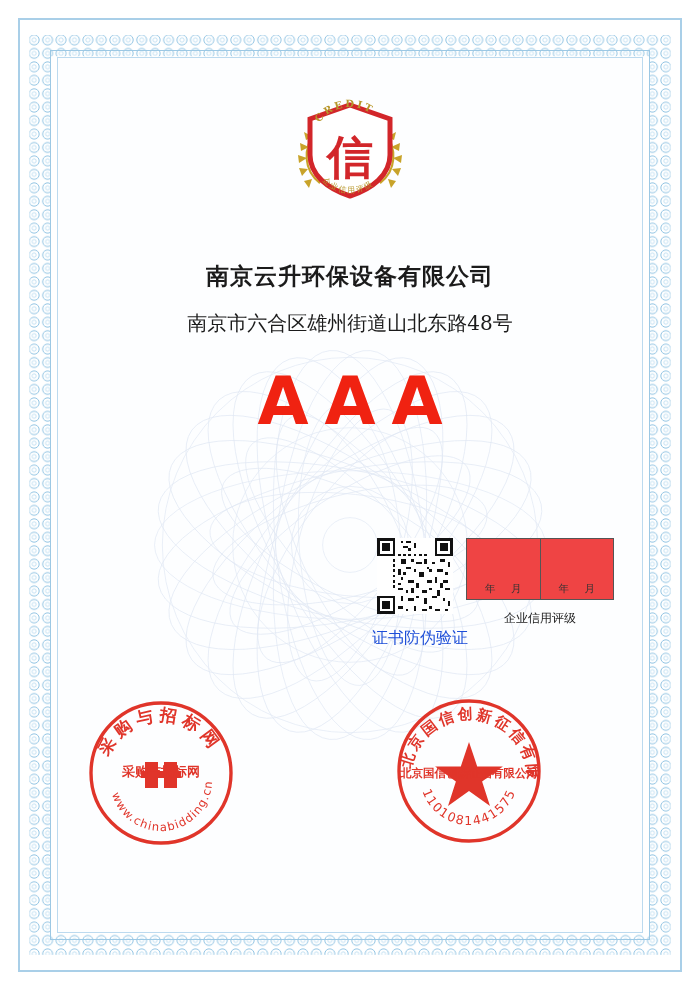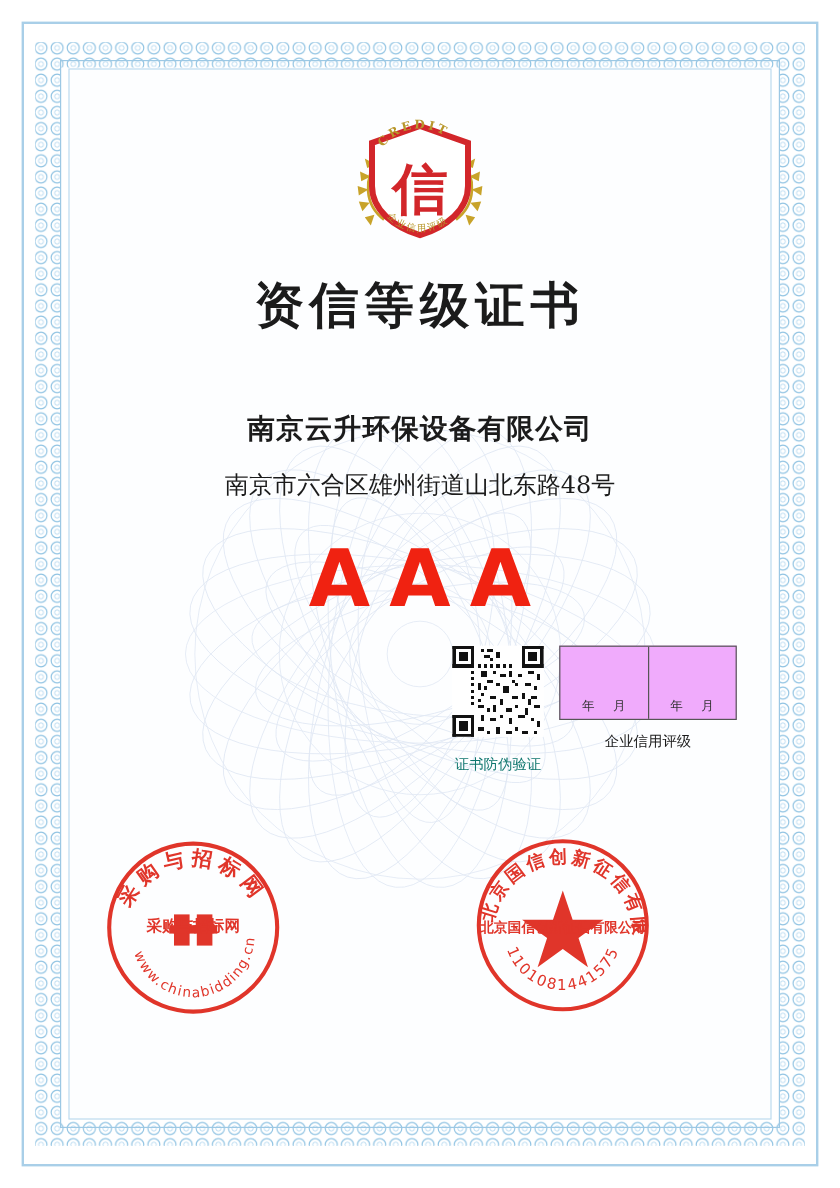--- a/index.html
+++ b/index.html
@@ -148,39 +148,39 @@
     text-align: center;
   }
   .qr {
     width: 76px; height: 76px;
     margin: 0 auto;
     background: #ffffff;
   }
   .qr-caption {
     margin-top: 10px;
     font-family: "DejaVu Serif", "Liberation Serif", serif;
-    font-size: 12px;
-    color: #0f766e;
+    font-size: 16px;
+    color: #1d4ed8;
     white-space: nowrap;
   }
 
   .inspect-block {
     position: absolute;
     left: 466px;
     top: 538px;
     width: 148px;
     text-align: center;
   }
   .inspect-table {
     width: 148px;
     height: 62px;
     border: 1px solid #555;
     display: flex;
     box-sizing: border-box;
-    background: #f0abfc;
+    background: #ef4444;
   }
   .inspect-cell {
     flex: 1;
     position: relative;
     box-sizing: border-box;
   }
   .inspect-cell + .inspect-cell { border-left: 1px solid #555; }
   .inspect-cell span {
     position: absolute;
     bottom: 3px;
@@ -317,21 +317,20 @@
           <textPath href="#arcTop" startOffset="12%">CREDIT</textPath>
         </text>
         <text font-family="DejaVu Sans, sans-serif" font-size="8" fill="#b8972b" letter-spacing="1.5">
           <textPath href="#arcBot" startOffset="6%">企业信用评级</textPath>
         </text>
 
         <text x="64" y="76" text-anchor="middle" font-family="DejaVu Serif, serif" font-size="46" font-weight="bold" fill="#d2262a">信</text>
       </svg>
     </div>
 
-    <div class="title">资信等级证书</div>
 
     <div class="company">南京云升环保设备有限公司</div>
 
     <div class="address">南京市六合区雄州街道山北东路48号</div>
 
 
     <div class="grade">AAA</div>
   </div>
 
 

